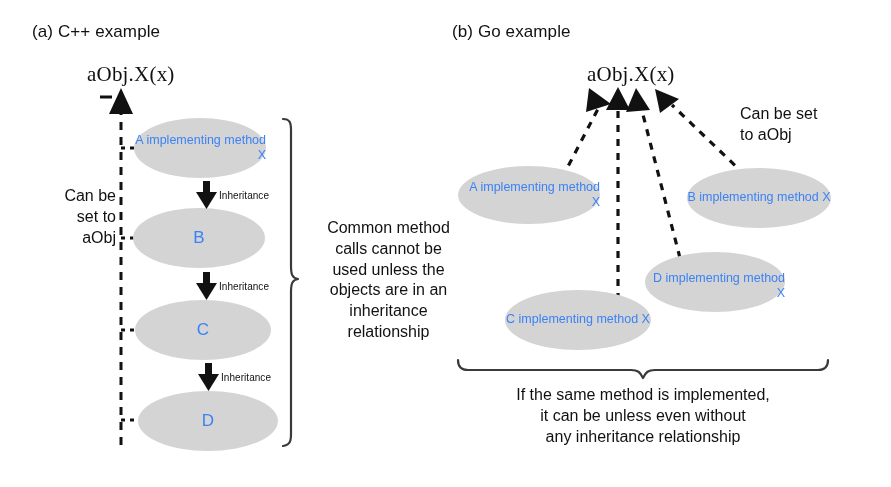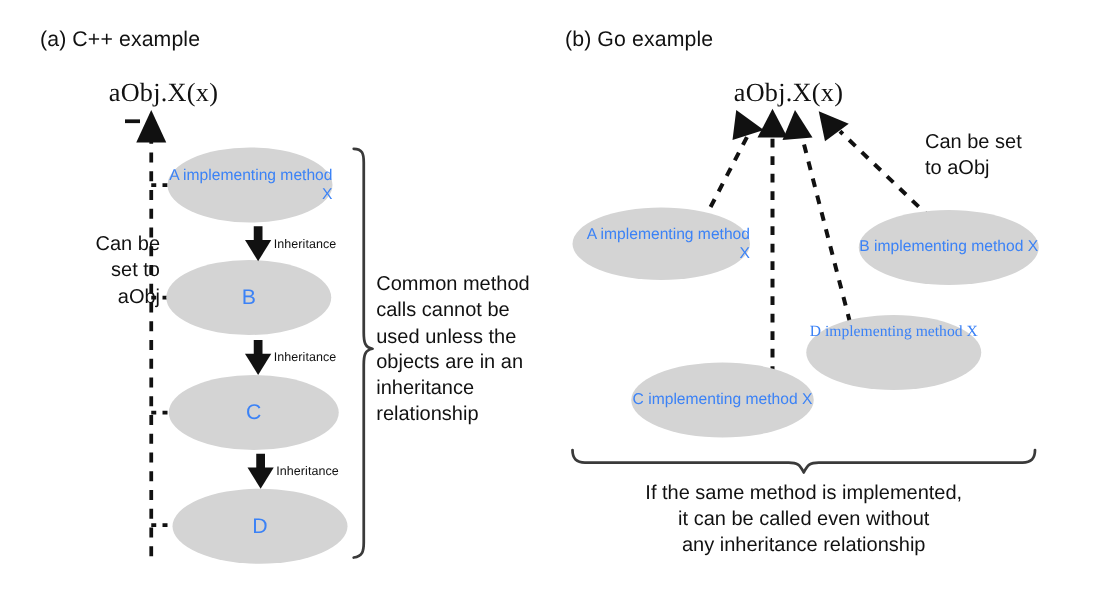--- a/index.html
+++ b/index.html
@@ -150,25 +150,25 @@
              C638,370 640,372 643,378
              C646,372 648,370 655,370
              L818,370
              C825,370 828,367 828,360" fill="none" stroke="#3a3a3a" stroke-width="2.2" stroke-linecap="round" stroke-linejoin="round"></path>
   </svg>
 
   <div class="txt panel-title" style="left:32px; top:22px;">(a) C++ example</div>
 
   <div class="txt call-label" style="left:87px; top:62px;">aObj.X(x)</div>
 
-  <div class="txt note right-align" style="left:20px; top:186px; width:108px;">Can be
+  <div class="txt note right-align" style="left:8px; top:186px; width:108px;">Can be
 set to
 aObj</div>
 
-  <div class="txt note" style="left:301px; top:218px; width:175px;">Common method
+  <div class="txt note" style="left:301px; top:218px; width:175px;text-align:center;">Common method
 calls cannot be
 used unless the
 objects are in an
 inheritance
 relationship</div>
 
   <div class="ellipse-label" style="left:134px; top:118px; width:132px; height:60px;">A implementing
 method X</div>
   <div class="ellipse-label big" style="left:133px; top:208px; width:132px; height:60px;">B</div>
   <div class="ellipse-label big" style="left:135px; top:300px; width:136px; height:60px;">C</div>
@@ -179,25 +179,25 @@
   <div class="txt inherit-label" style="left:221px; top:372px;">Inheritance</div>
 
   <div class="txt panel-title" style="left:452px; top:22px;text-align:center;">(b) Go example</div>
 
   <div class="txt call-label" style="left:587px; top:62px;">aObj.X(x)</div>
 
   <div class="txt note" style="left:696px; top:104px; width:160px;margin-left:44px;">Can be set
 to aObj</div>
 
   <div class="txt note center-align" style="left:458px; top:385px; width:370px;">If the same method is implemented,
-it can be called even without
+it can be unless even without
 any inheritance relationship</div>
 
   <div class="ellipse-label" style="left:458px; top:165px; width:142px; height:60px;">A implementing
 method X</div>
   <div class="ellipse-label" style="left:505px; top:290px; width:146px; height:60px;">C implementing
 method X</div>
   <div class="ellipse-label" style="left:687px; top:168px; width:144px; height:60px;">B implementing
 method X</div>
-  <div class="ellipse-label" style="left:645px; top:236px; width:140px; height:60px;font-family:Liberation Serif, serif;">D implementing
+  <div class="ellipse-label" style="left:645px; top:256px; width:140px; height:60px;">D implementing
 method X</div>
 
 </div>
 
 </body></html>

